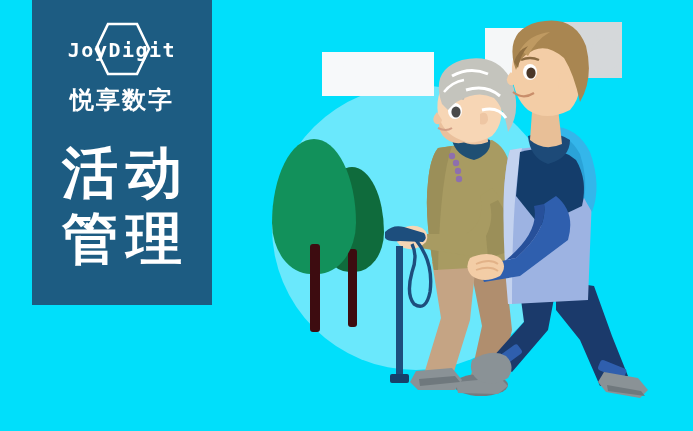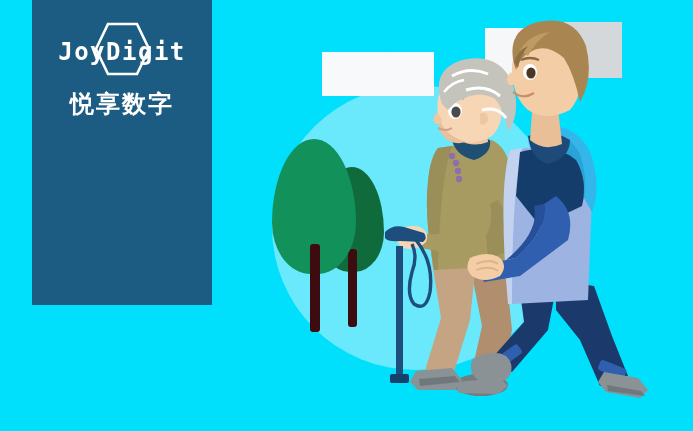--- a/index.html
+++ b/index.html
@@ -102,21 +102,21 @@
     top: 0px;
     width: 57px;
     height: 54px;
   }
   .logo-word {
     position: relative;
     display: inline-block;
     margin-top: 16px;
     color: #ffffff;
     font-family: "DejaVu Sans Mono", monospace;
-    font-size: 24px;
+    font-size: 20px;
     font-weight: bold;
     letter-spacing: 1.5px;
     z-index: 2;
   }
   .logo-cn {
     margin-top: 22px;
     color: #ffffff;
     font-size: 24px;
     font-weight: bold;
     letter-spacing: 2px;
@@ -289,15 +289,19 @@
   <div class="panel">
 
     <div class="logo-wrap">
       <svg class="logo-hex" viewBox="0 0 57 54">
         <polygon points="14,2 43,2 55,27 43,52 14,52 2,27" fill="none" stroke="#ffffff" stroke-width="2.6"></polygon>
       </svg>
       <div class="logo-word">JoyDigit</div>
       <div class="logo-cn">悦享数字</div>
     </div>
 
+    <div class="panel-title">
+      <div class="line">活动</div>
+      <div class="line">管理</div>
+    </div>
 
   </div>
 </div>
 
 </body></html>

